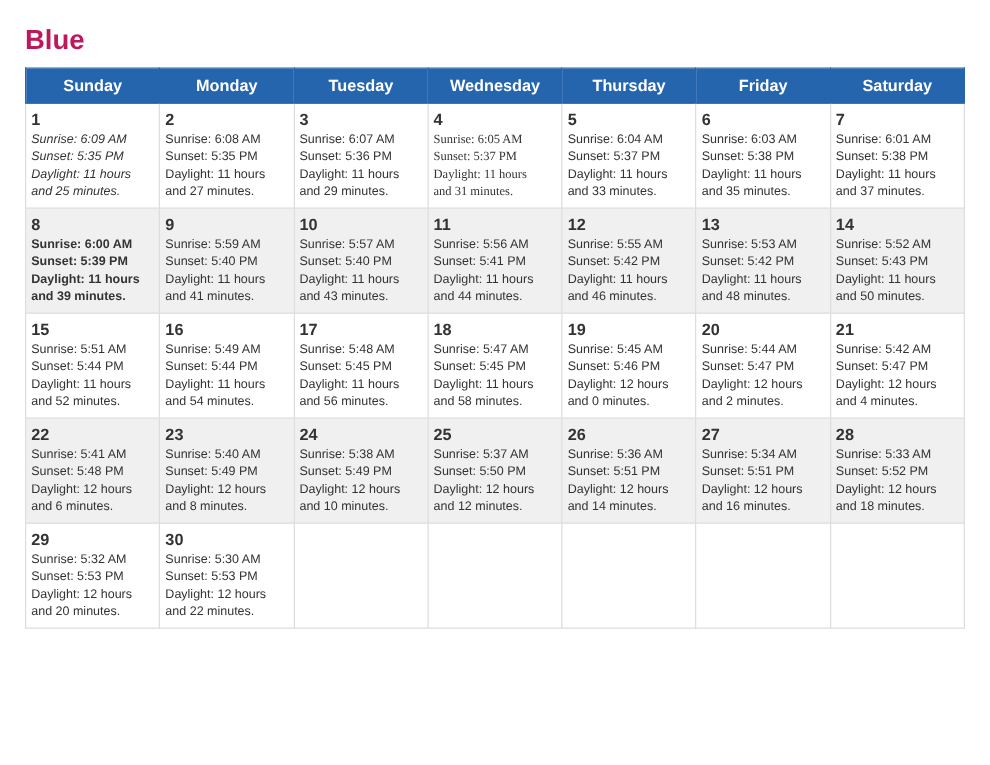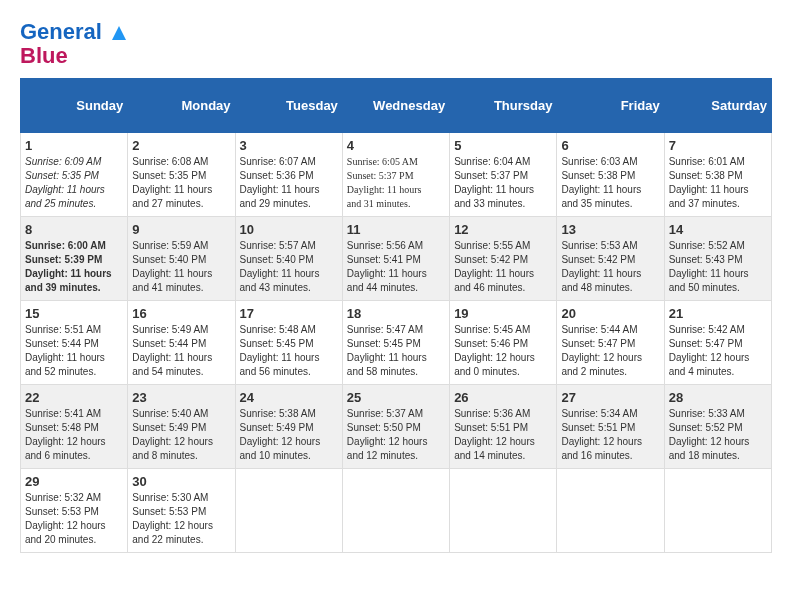--- a/index.html
+++ b/index.html
@@ -47,25 +47,25 @@
     }
     .calendar {
       width: 100%;
       border-collapse: collapse;
     }
     .calendar thead tr {
       background-color: #2565ae;
       color: #fff;
     }
     .calendar thead th {
-      padding: 19px 4px;
+      padding: 6px 4px;
       font-size: 13px;
       font-weight: bold;
       border: 1px solid #2565ae;
-      text-align: right;
+      text-align: center;
     }
     .calendar tbody tr {
       background: #fff;
     }
     .calendar tbody tr:nth-child(odd) {
       background: #f5f5f5;
     }
     .calendar tbody td {
       vertical-align: top;
       padding: 5px 4px;
@@ -88,28 +88,20 @@
     .empty-cell {
       background: #fff !important;
       border: 1px solid #ddd;
     }
   </style>
 </head>
 <body>
 
 <div class="header-area">
   <div class="logo">
-    <div class="logo-line">
-      <span class="logo-text">
-        <span class="blue">General</span>
-        <svg width="18" height="18" viewBox="0 0 18 18" style="display:inline-block;vertical-align:middle;margin-left:2px">
-          <polygon points="2,16 9,2 16,16" fill="#2196f3"></polygon>
-        </svg>
-      </span>
-    </div>
     <div class="logo-line">
       <span class="logo-text" style="color:#be185d;font-size:22px;">Blue</span>
     </div>
   </div>
   <div class="title-area">
     <h1></h1>
     <h2></h2>
   </div>
 </div>
 

